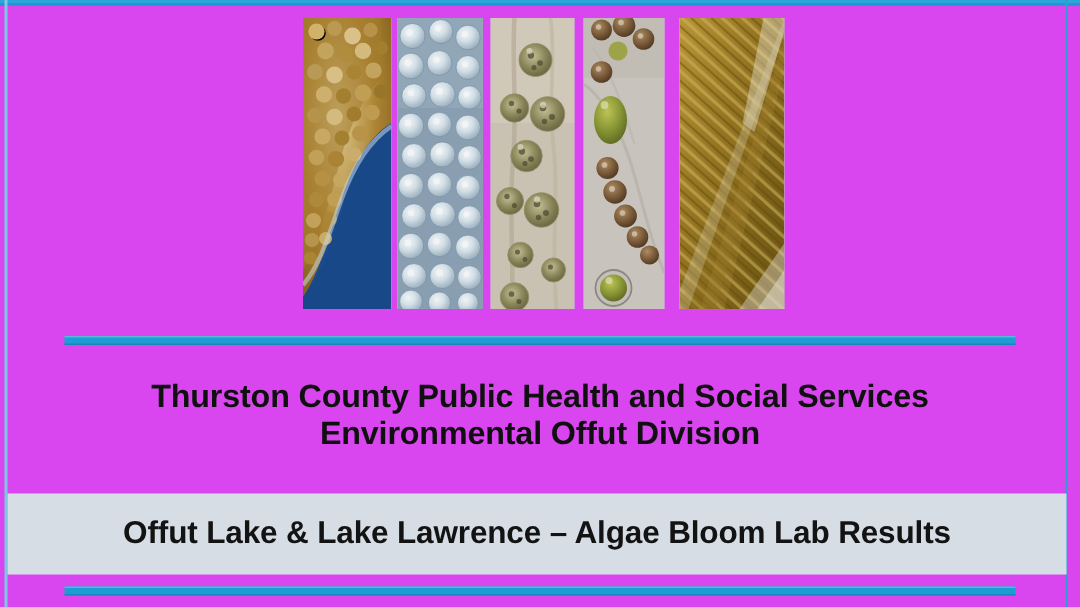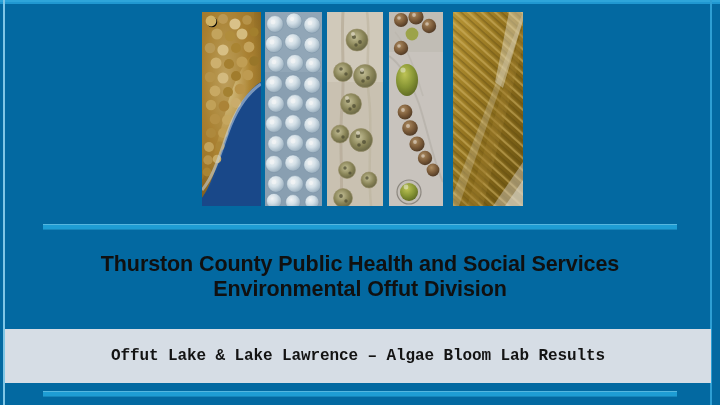--- a/index.html
+++ b/index.html
@@ -12,21 +12,21 @@
     overflow: hidden;
     background: #ffffff;
     font-family: "Liberation Sans", sans-serif;
   }
 
   
   #slide {
     position: relative;
     width: 720px;
     height: 405px;
-    background: #0369a1;
+    background: #d946ef;
     overflow: hidden;
   }
 
   
   .top-rule {
     position: absolute;
     left: 0;
     top: 0;
     width: 720px;
     height: 4px;
@@ -117,23 +117,23 @@
     left: 5px;
     top: 329px;
     width: 706px;
     height: 54px;
     background: #d6dde5;
     display: flex;
     align-items: center;
     justify-content: center;
   }
   .subtitle-text {
-    font-family: Liberation Mono, monospace;
+    font-family: Liberation Sans, sans-serif;
     font-weight: bold;
-    font-size: 16px;
+    font-size: 21px;
     color: #131313;
     letter-spacing: -0.1px;
     white-space: nowrap;
   }
 </style>
 </head>
 <body>
 
 <div id="slide">
 

